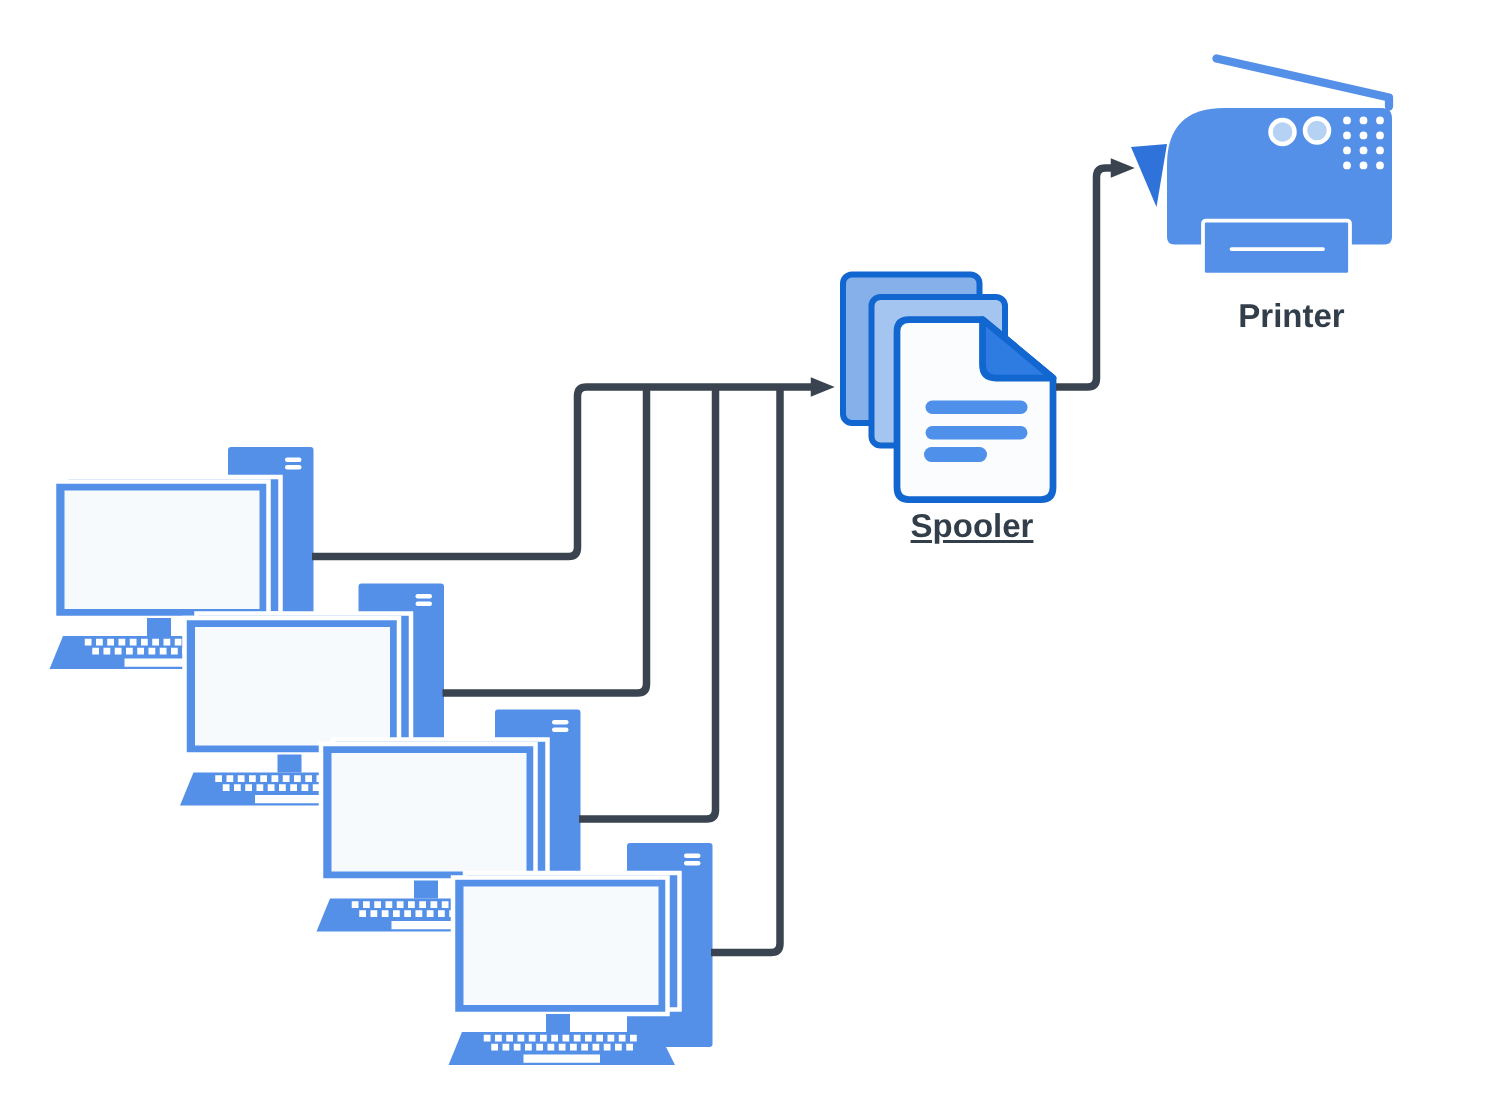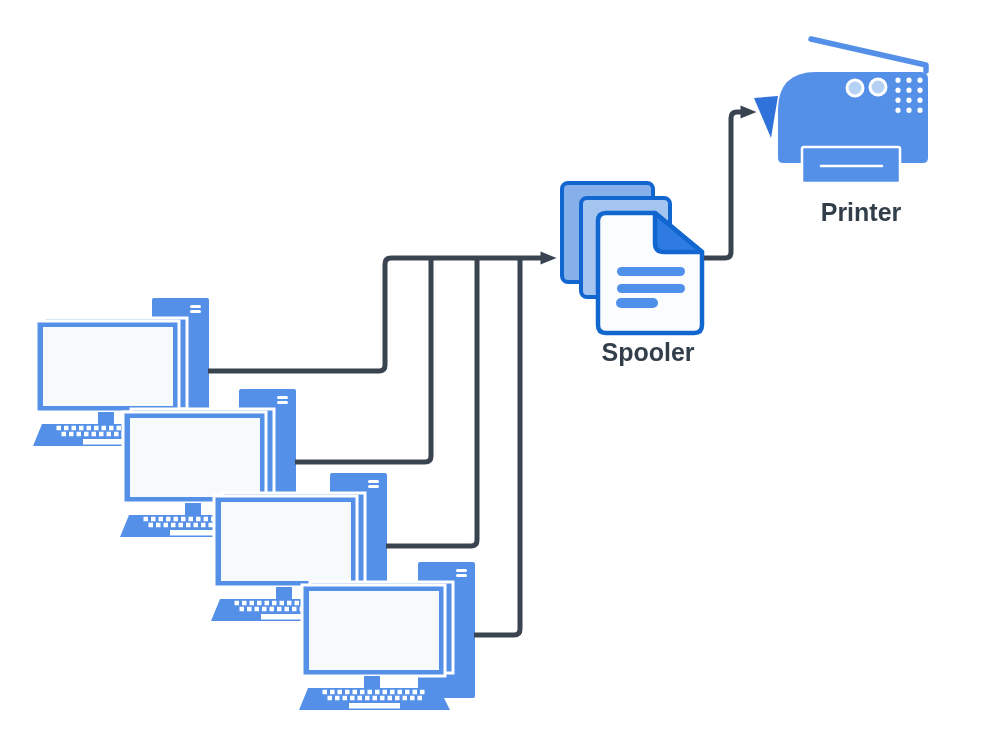--- a/index.html
+++ b/index.html
@@ -23,24 +23,24 @@
   .feed-bar {stroke:var(--icon-blue);stroke-width:5.5;stroke-linecap:round;stroke-linejoin:round;fill:none;}
   .doc-back {fill:var(--doc-back);stroke:var(--doc-border);stroke-width:4;stroke-linejoin:round;}
   .doc-mid  {fill:var(--doc-mid);stroke:var(--doc-border);stroke-width:4;stroke-linejoin:round;}
   .doc-front{fill:var(--doc-front);stroke:var(--doc-border);stroke-width:4.5;stroke-linejoin:round;}
   .doc-fold {fill:var(--doc-fold);stroke:var(--doc-border);stroke-width:4.5;stroke-linejoin:round;}
   .doc-line {fill:var(--doc-lines);}
   .connector{fill:none;stroke:var(--connector-color);stroke-width:5;}
   .arrow-fill{fill:var(--connector-color);}
 
   .label{
-    position:absolute;text-align:center;font-weight:bold;font-size:25px;
+    position:absolute;text-align:center;font-weight:bold;font-size:22px;
     color:var(--label-color);width:160px;line-height:1.1;
   }
-  .spooler-label{left:568px;top:339px;}
+  .spooler-label{left:568px;top:339px;text-decoration:underline;}
   .printer-label{left:781px;top:199px;}
 </style>
 </head>
 <body>
 
 <svg class="canvas" width="1000" height="746" viewBox="0 0 1000 746" xmlns="http://www.w3.org/2000/svg">
 
   <defs>
     <marker id="arrow-head" markerUnits="userSpaceOnUse" markerWidth="17" markerHeight="14" viewBox="0 0 17 14" refX="1" refY="7" orient="auto">
       <path class="arrow-fill" d="M0.5,0.5 L16.5,7 L0.5,13.5 Z"></path>

